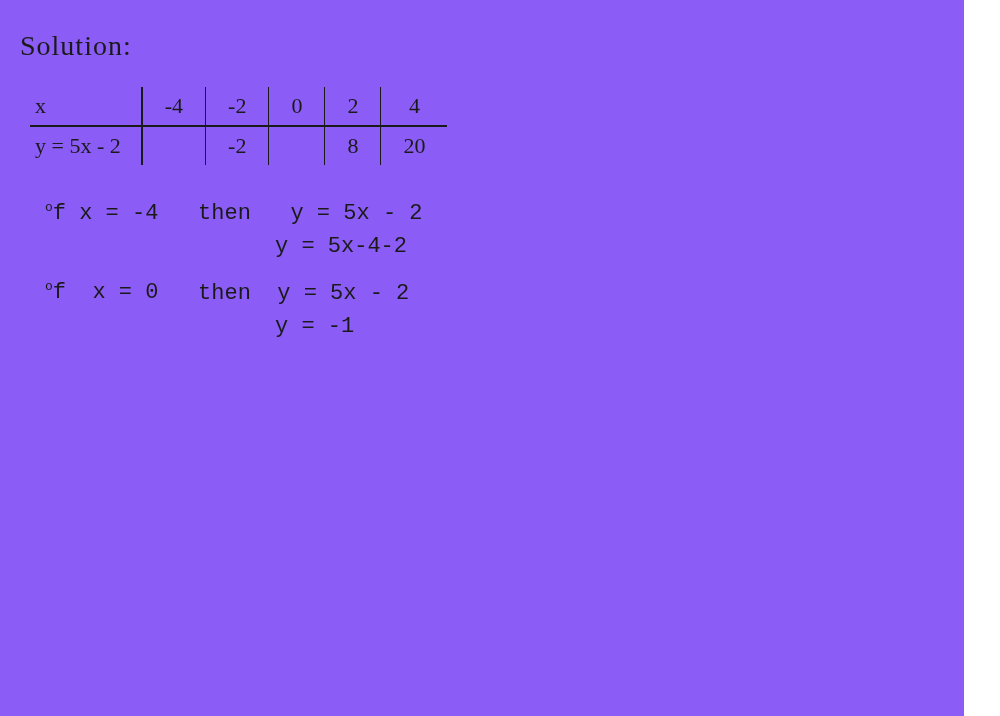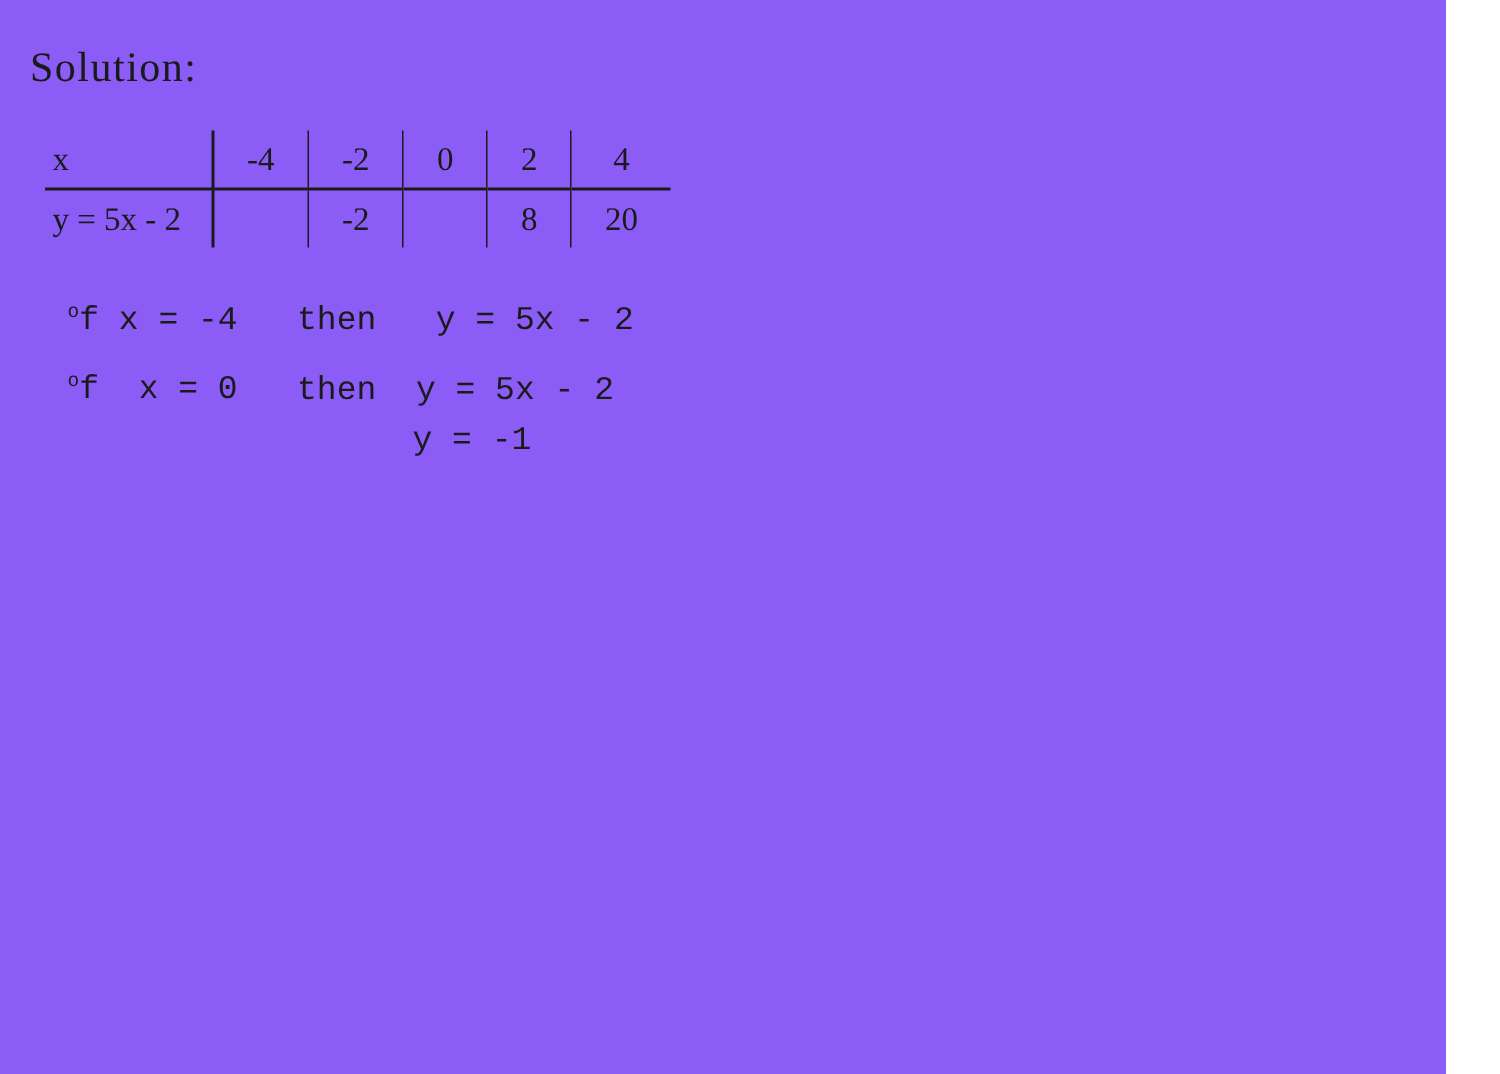--- a/index.html
+++ b/index.html
@@ -126,20 +126,21 @@
       </table>
   </div>
 
   <div class="steps-section">
     <div class="step-block">
       <div class="step-line">
         <span><span class="superscript">o</span>f&nbsp;x = -4&nbsp;&nbsp;&nbsp;</span>
         <span>then</span>
         <span>&nbsp;&nbsp;&nbsp;<span>y = 5x - 2</span></span>
       </div>
+      <div class="step-line indent">y = 5x-4-2</div>
     </div>
 
     <div class="step-block">
       <div class="step-line">
         <span><span class="superscript">o</span>f&nbsp;&nbsp;x = 0&nbsp;&nbsp;&nbsp;</span>
         <span>then</span>
         <span>&nbsp;&nbsp;<span>y = 5x - 2</span></span>
       </div>
       <div class="step-line indent">y = -1</div>
     </div>

